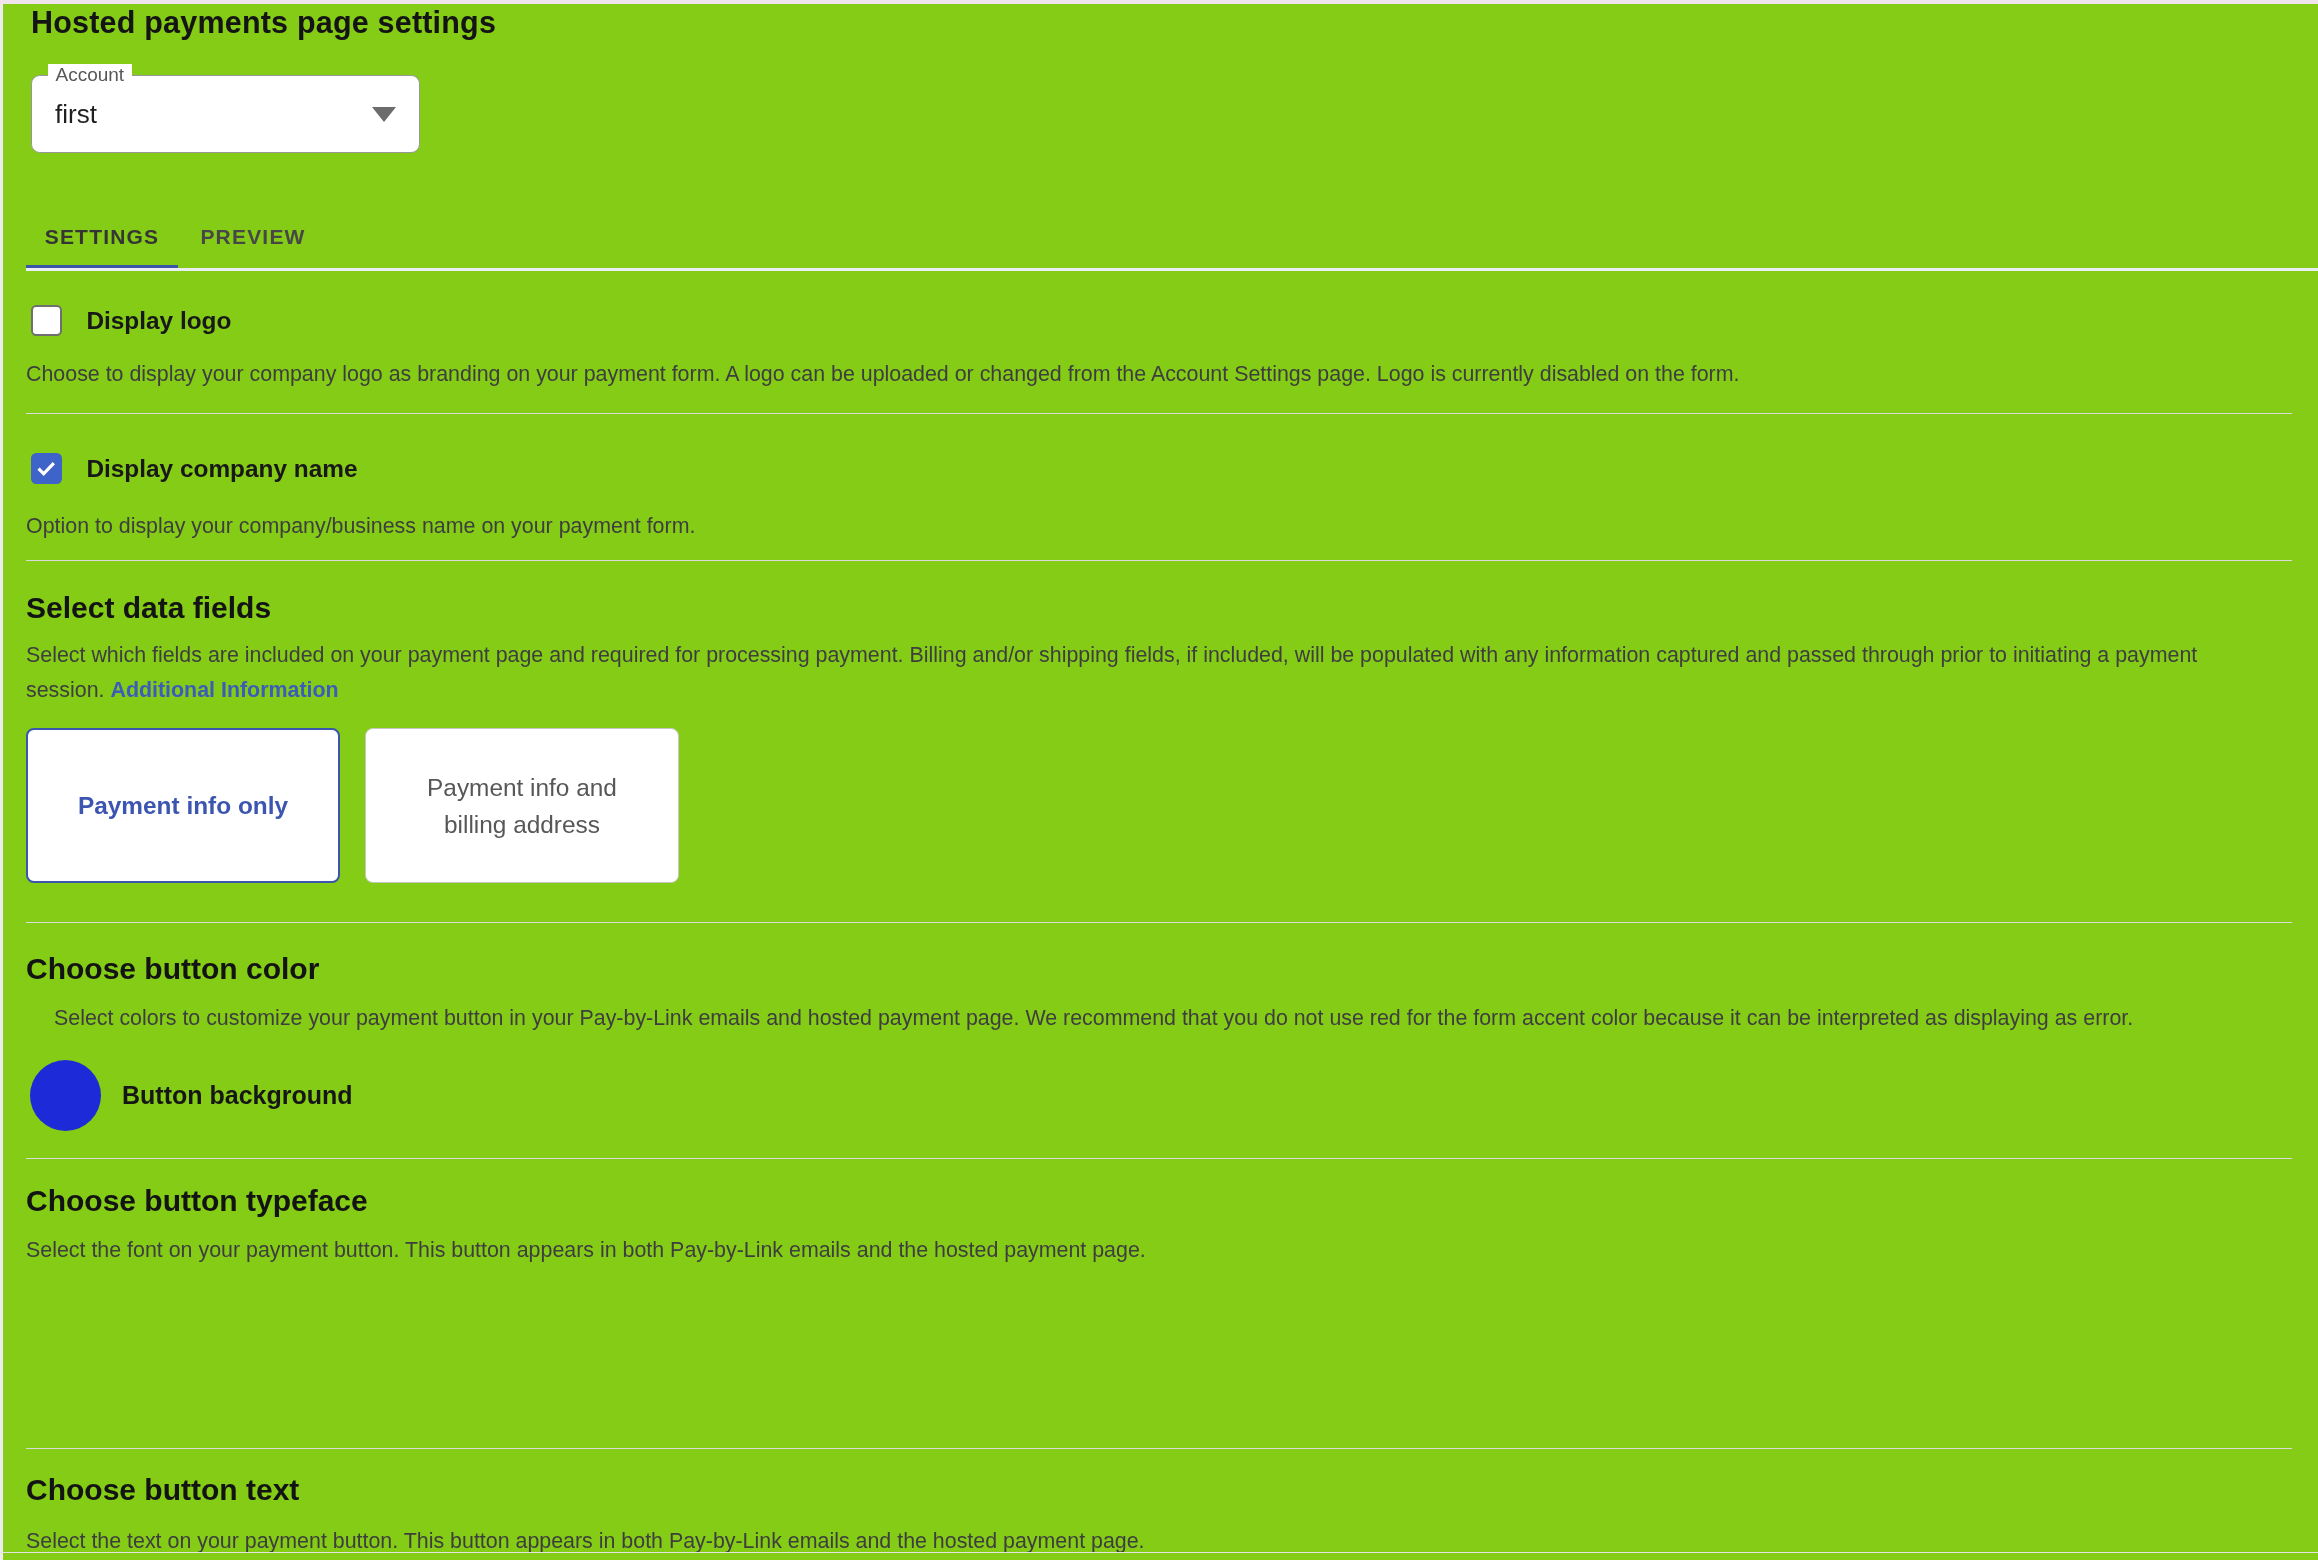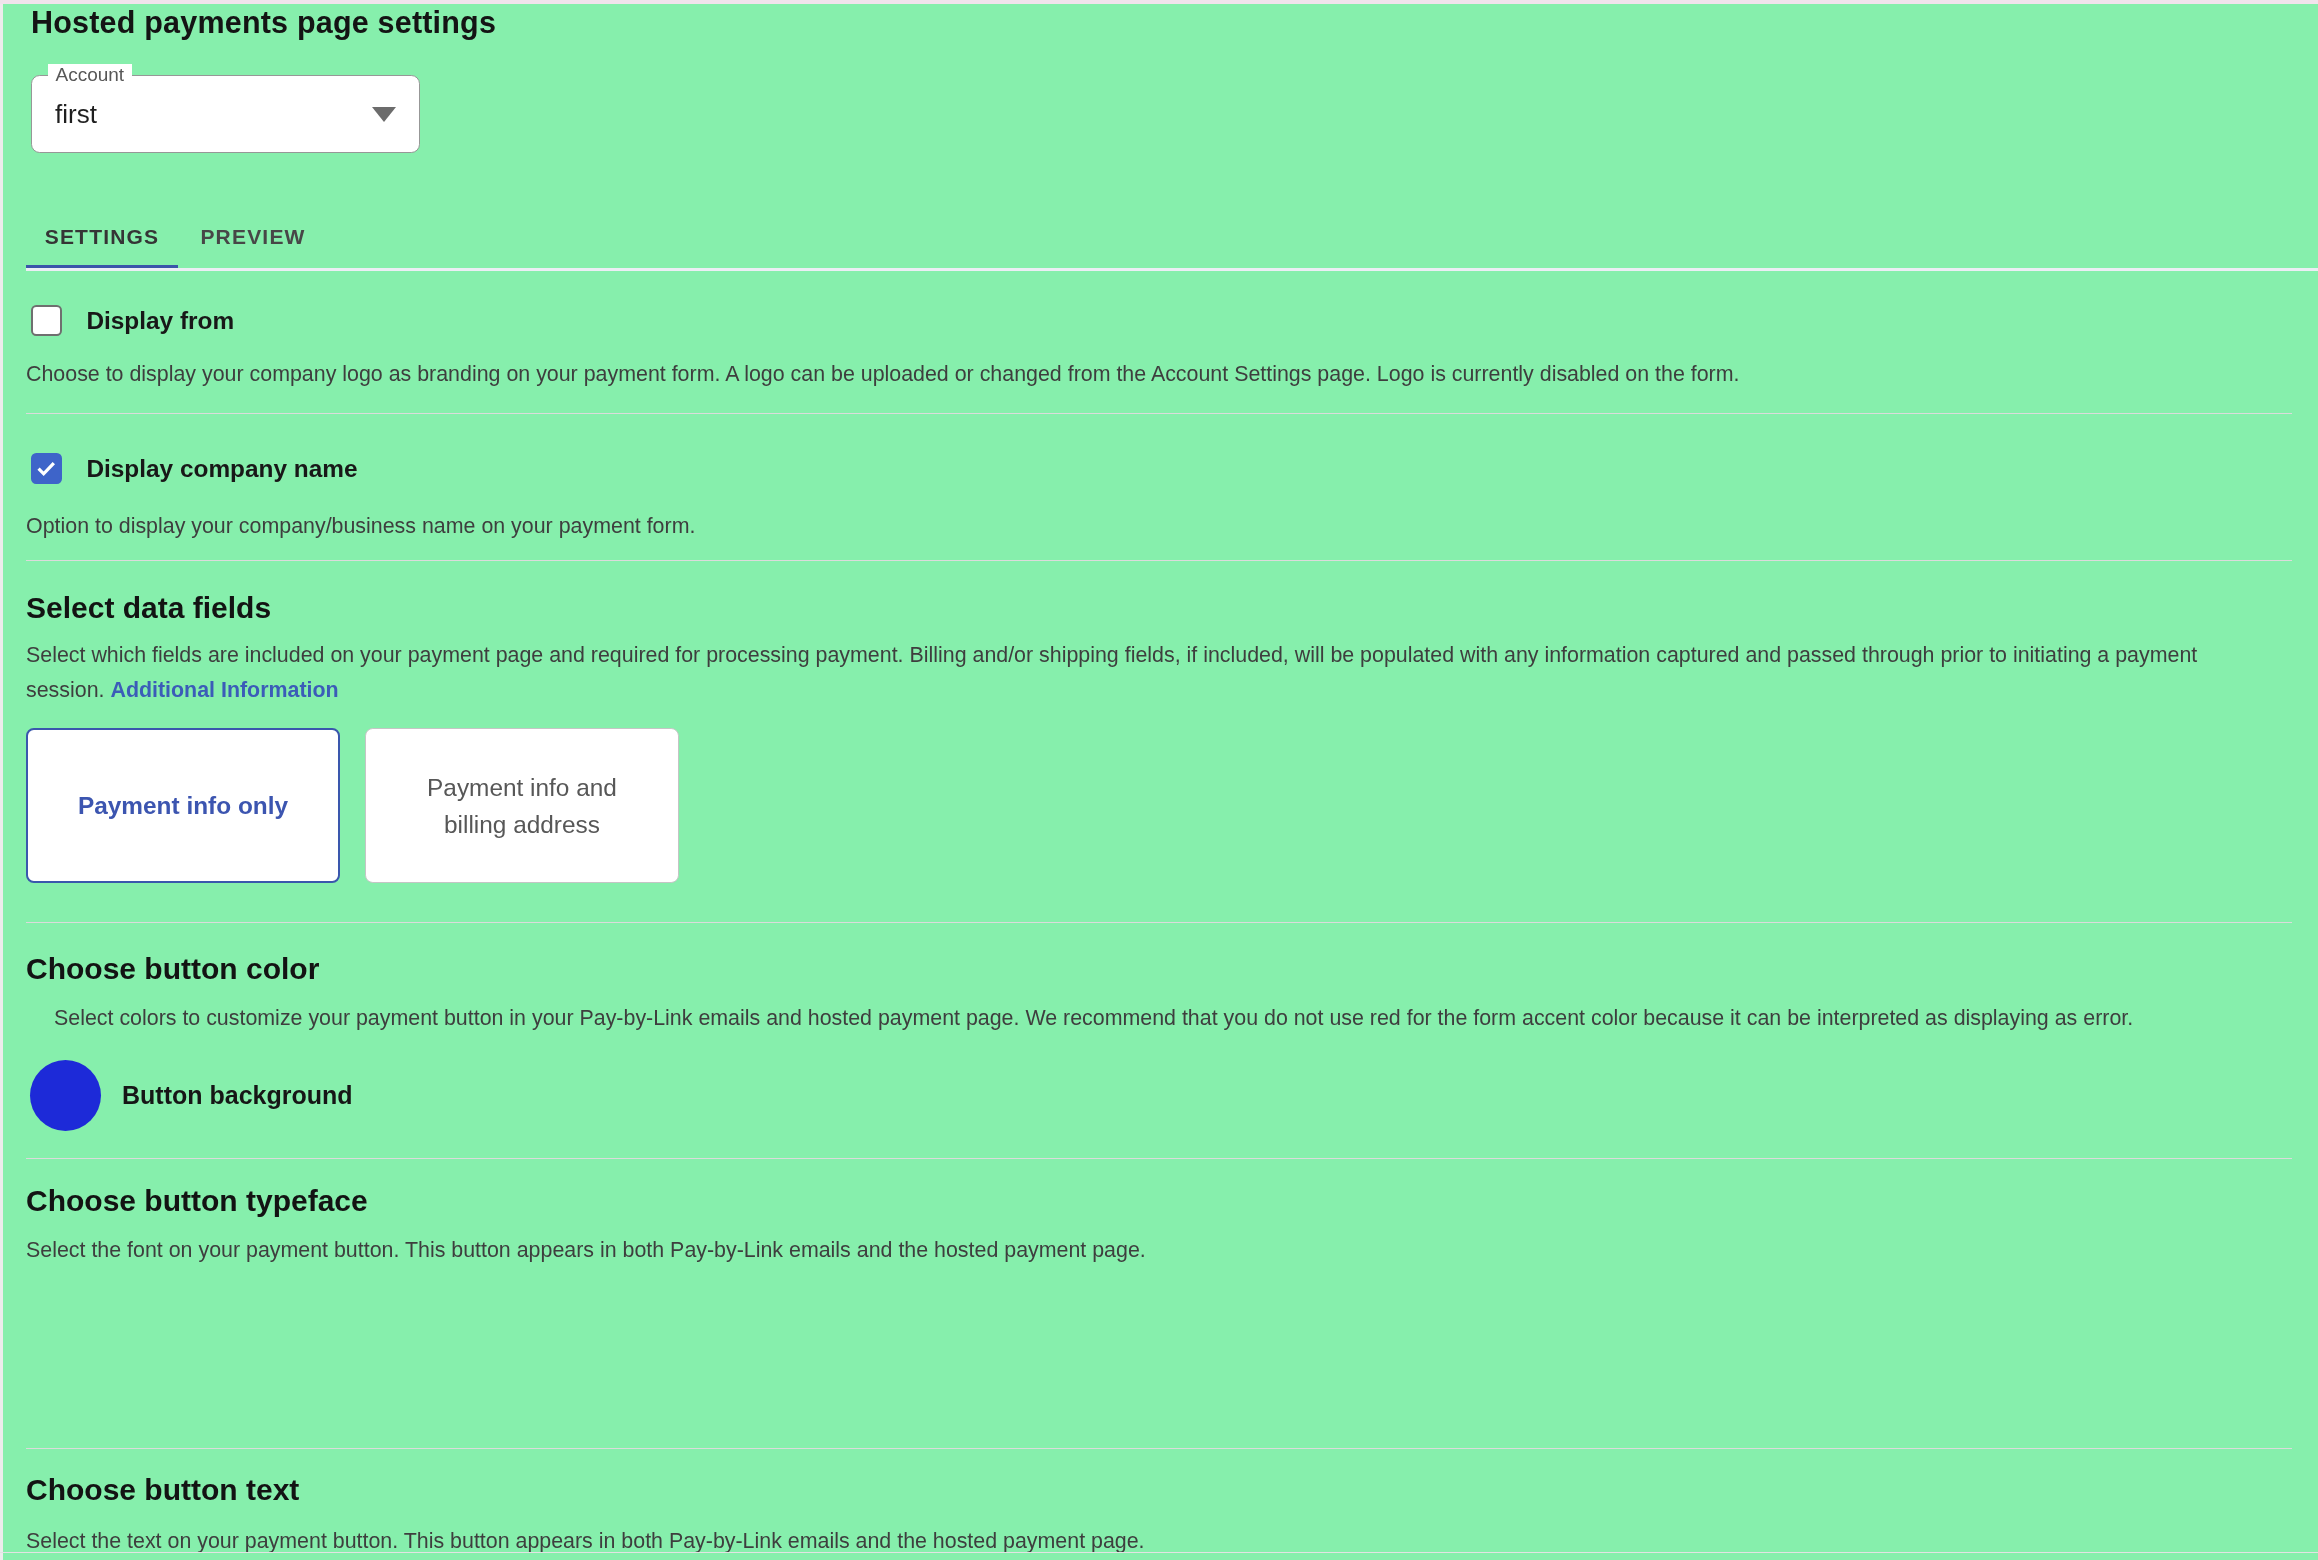--- a/index.html
+++ b/index.html
@@ -1,17 +1,17 @@
 <!DOCTYPE html>
 <html style="font-size:14px"><head>
 <meta charset="utf-8">
 <style>
   html,body{margin:0;padding:0;background:#ffffff;}
   #page{
-    position:relative;width:2319px;height:1560px;background:#86efac;overflow:hidden;
+    position:relative;width:2319px;height:1560px;background:#84cc16;overflow:hidden;
     font-family:"Liberation Sans","DejaVu Sans",sans-serif;color:#1a1a1a;
   }
   .abs{position:absolute;}
   .top-strip{left:0;top:0;width:2319px;height:3.5px;background:#f1e3ec;}
   .left-strip{left:0;top:3.5px;width:2.6px;height:1557px;background:#ececec;}
 
   .page-title{left:31px;top:5.2px;margin:0;font-size:30.5px;font-weight:700;color:#141414;letter-spacing:0.2px;}
 
   
   .select{border:1.7px solid #979797;border-radius:8.7px;background:#fff;box-sizing:border-box;cursor:pointer;}
@@ -94,21 +94,21 @@
 
   <div class="abs tabs">
     <div class="tab active">SETTINGS</div>
     <div class="tab inactive">PREVIEW</div>
     <div class="tab-underline"></div>
   </div>
   <div class="abs tabs-baseline"></div>
 
   <div class="abs check-row" id="logo-row">
     <span class="checkbox"></span>
-    <span class="check-label">Display from</span>
+    <span class="check-label">Display logo</span>
   </div>
   <p class="abs desc" id="logo-desc">Choose to display your company logo as branding on your payment form. A logo can be uploaded or changed from the Account Settings page. Logo is currently disabled on the form.</p>
   <hr class="abs divider" id="d1">
 
   <div class="abs check-row" id="company-row">
     <span class="checkbox checked">
       <svg width="24.4" height="24.4" viewBox="0 0 24 24">
         <path d="M4.5 12.5l5 5L19.5 7" stroke="#ffffff" stroke-width="3.2" fill="none"></path>
       </svg>
     </span>

